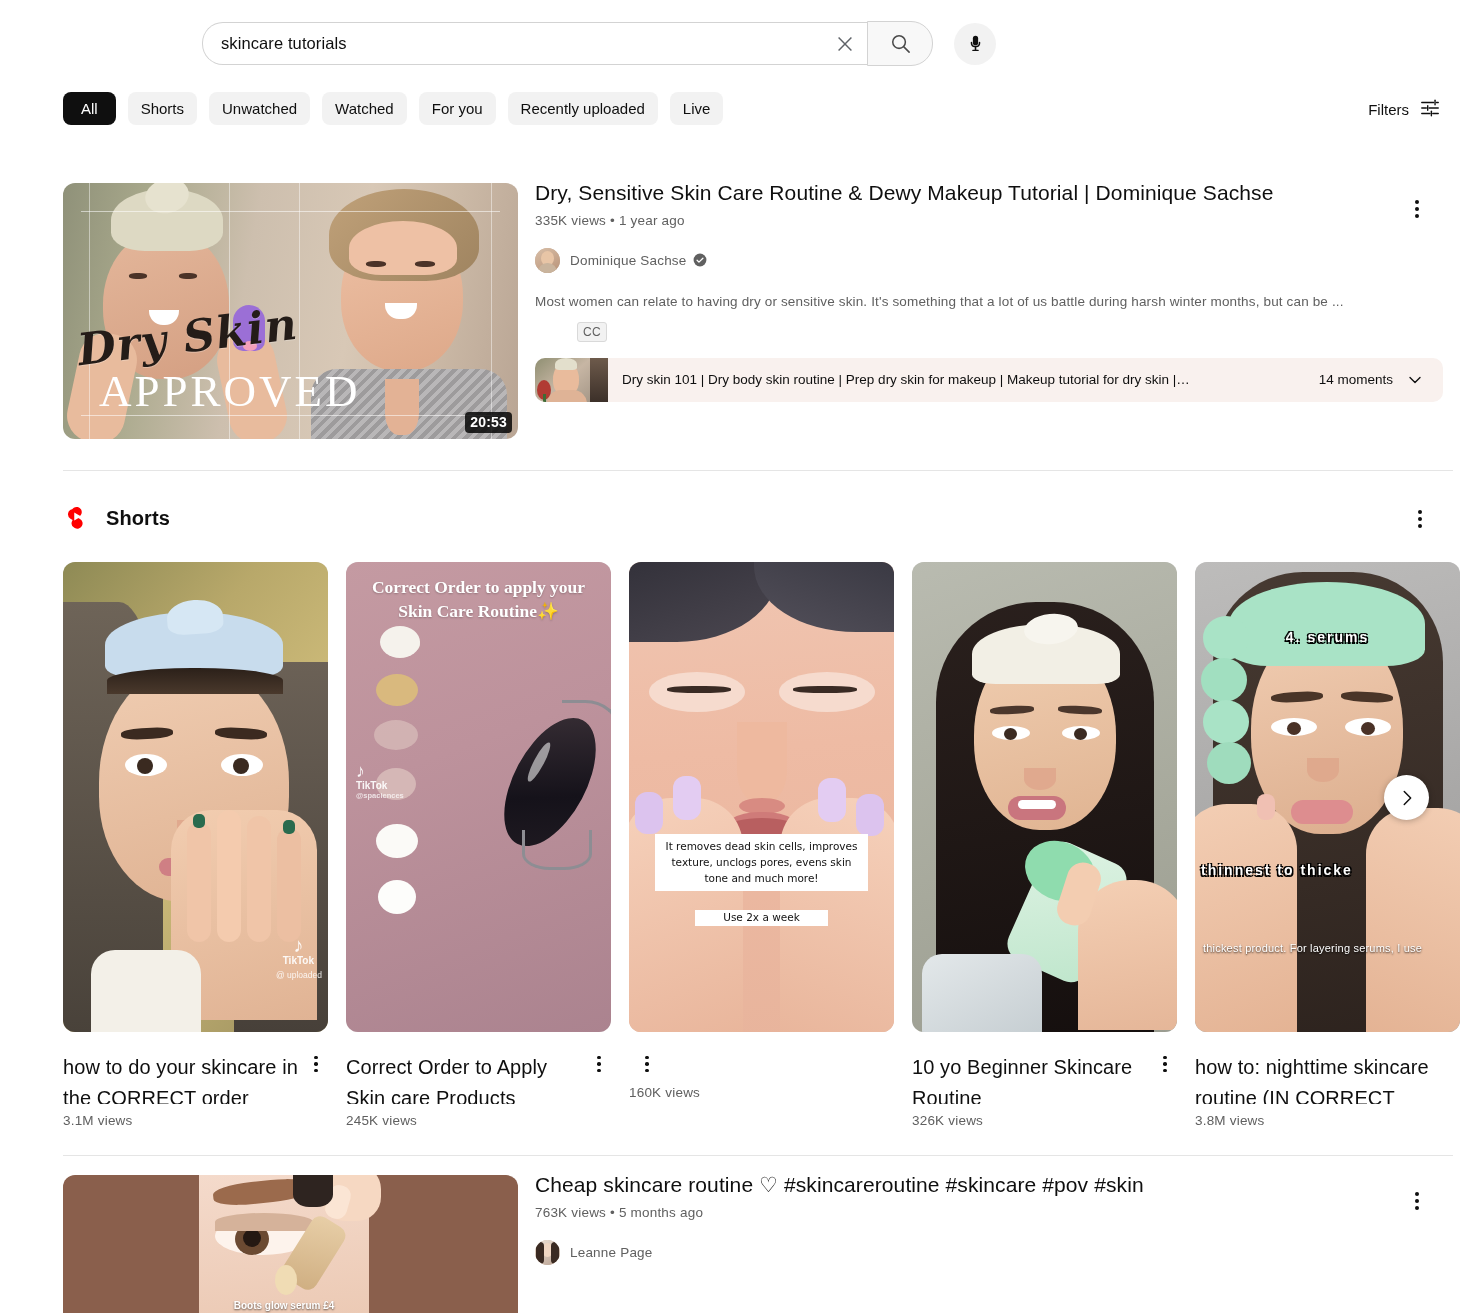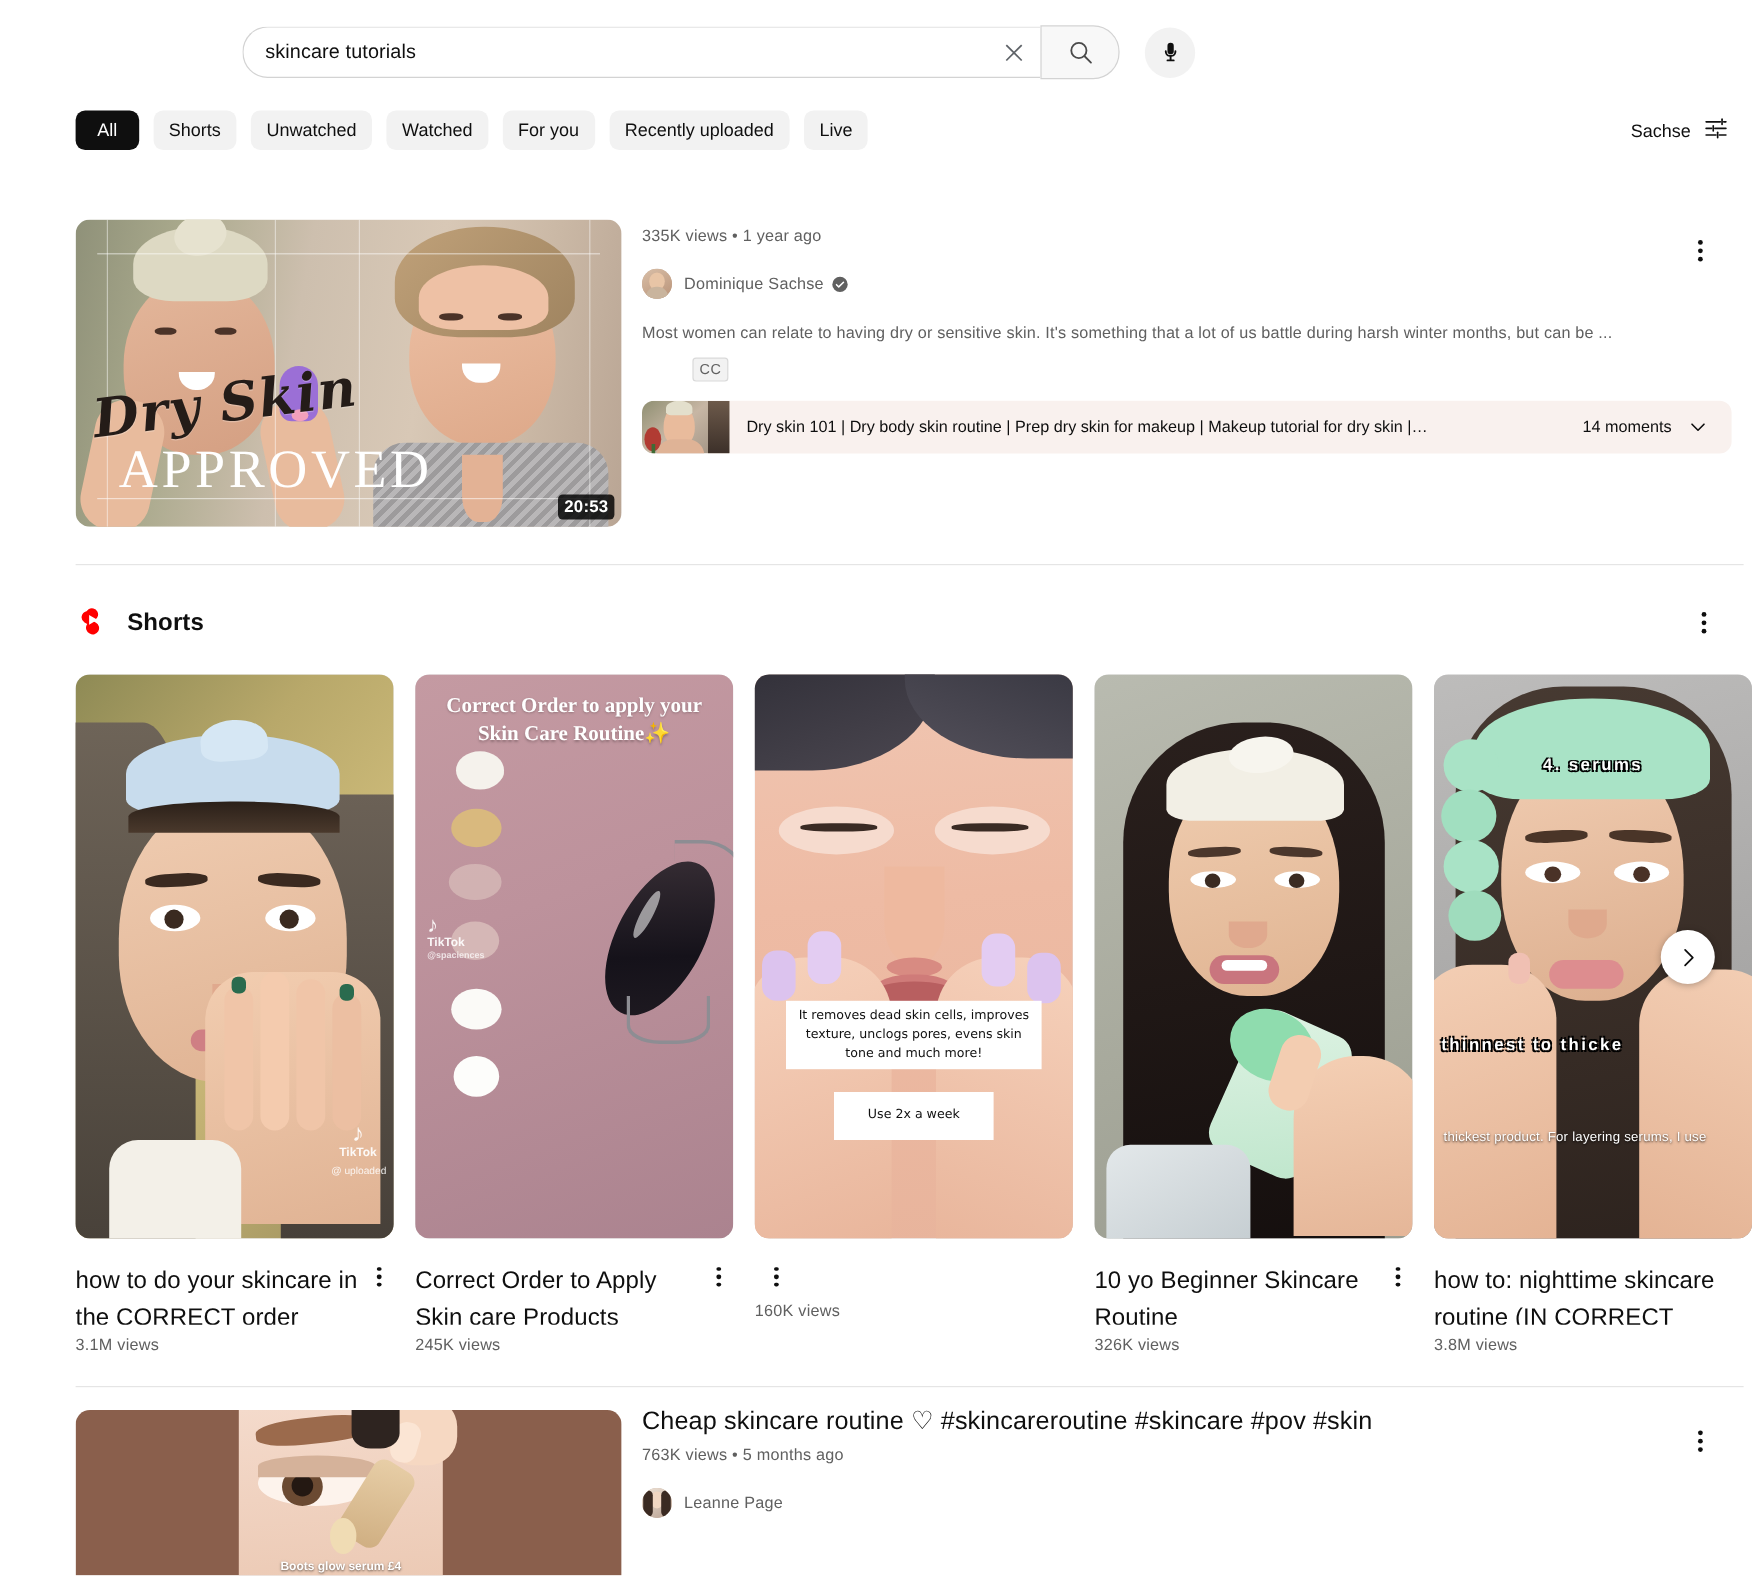--- a/index.html
+++ b/index.html
@@ -203,21 +203,21 @@
 
   
   .s3-caption {
     position:absolute; left:26px; right:26px; top:272px;
     background:#fff; color:#111; font-size:10.5px; line-height:1.5;
     text-align:center; padding:5px 6px; font-family:"DejaVu Sans", sans-serif;
   }
   .s3-caption2 {
     position:absolute; left:66px; right:66px; top:348px;
     background:#fff; color:#111; font-size:10.5px; line-height:1.5;
-    text-align:center; padding:12px 6px; font-family:"DejaVu Sans", sans-serif;
+    text-align:center; padding:0 6px; font-family:"DejaVu Sans", sans-serif;
   }
 
   
   .s5-txt {
     position:absolute; color:#fff; font-weight:700; letter-spacing:2px;
     text-shadow: -1.5px -1.5px 0 #000, 1.5px -1.5px 0 #000, -1.5px 1.5px 0 #000, 1.5px 1.5px 0 #000;
     font-size: 14px; white-space: nowrap;
   }
   .s5-sub {
     position:absolute; color:#fff; font-size:11px; font-weight:400; white-space:nowrap;
@@ -258,21 +258,21 @@
     <div class="chips">
       <div class="chip active">All</div>
       <div class="chip">Shorts</div>
       <div class="chip">Unwatched</div>
       <div class="chip">Watched</div>
       <div class="chip">For you</div>
       <div class="chip">Recently uploaded</div>
       <div class="chip">Live</div>
     </div>
     <div class="filters-btn">
-      <span>Sachse</span>
+      <span>Filters</span>
       <span>
         <svg width="22" height="22" viewBox="0 0 24 24" stroke="#0f0f0f" stroke-width="1.5" fill="none" stroke-linecap="round">
           <path d="M3 6h13"></path>
             <path d="M19 6h2"></path>
             <circle cx="17.5" cy="6" r="0"></circle>
           <path d="M3 12h5"></path>
             <path d="M11 12h10"></path>
           <path d="M3 18h9"></path>
             <path d="M15 18h6"></path>
           <path d="M17.5 3.6v4.8"></path>
@@ -314,20 +314,21 @@
         <div class="t1-grid-v" style="left:166px;"></div>
         <div class="t1-grid-v" style="left:236px;"></div>
         <div class="t1-grid-v" style="left:428px;"></div>
         <div class="t1-script">Dry Skin</div>
         <div class="t1-approved">APPROVED</div>
       </div>
       <div class="dur">20:53</div>
     </div>
 
     <div class="meta">
+      <div class="vtitle">Dry, Sensitive Skin Care Routine &amp; Dewy Makeup Tutorial | Dominique Sachse</div>
       <div class="vsub">
         <span>335K views</span>
         <span>•</span>
         <span>1 year ago</span>
       </div>
       <div class="channel-row">
         <div class="avatar">
           <div style="position:absolute;inset:0;background:linear-gradient(150deg,#d9bfa8,#b89277);"></div>
           <div style="position:absolute;left:6px;top:3px;width:13px;height:15px;border-radius:50%;background:#e8c5a6;"></div>
           <div style="position:absolute;left:3px;top:15px;width:19px;height:12px;border-radius:9px 9px 0 0;background:#c9b49d;"></div>

